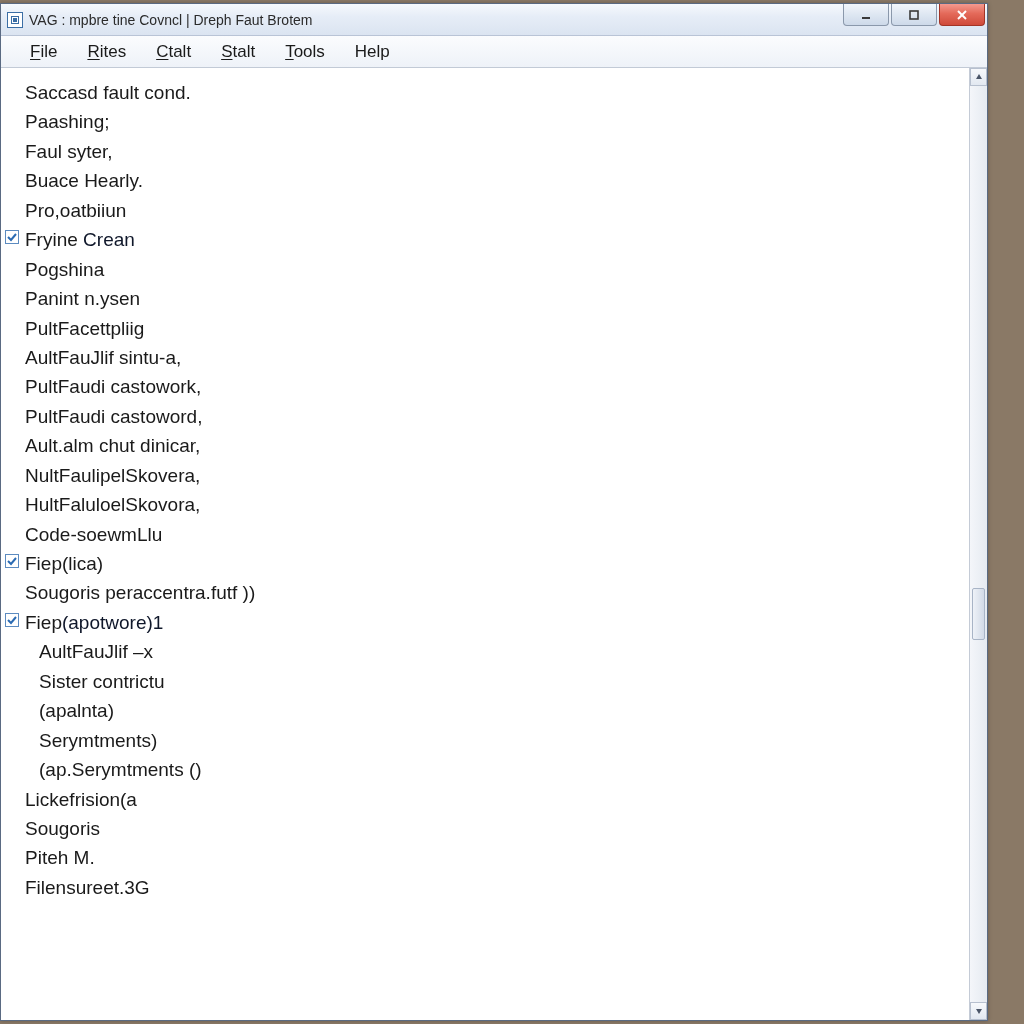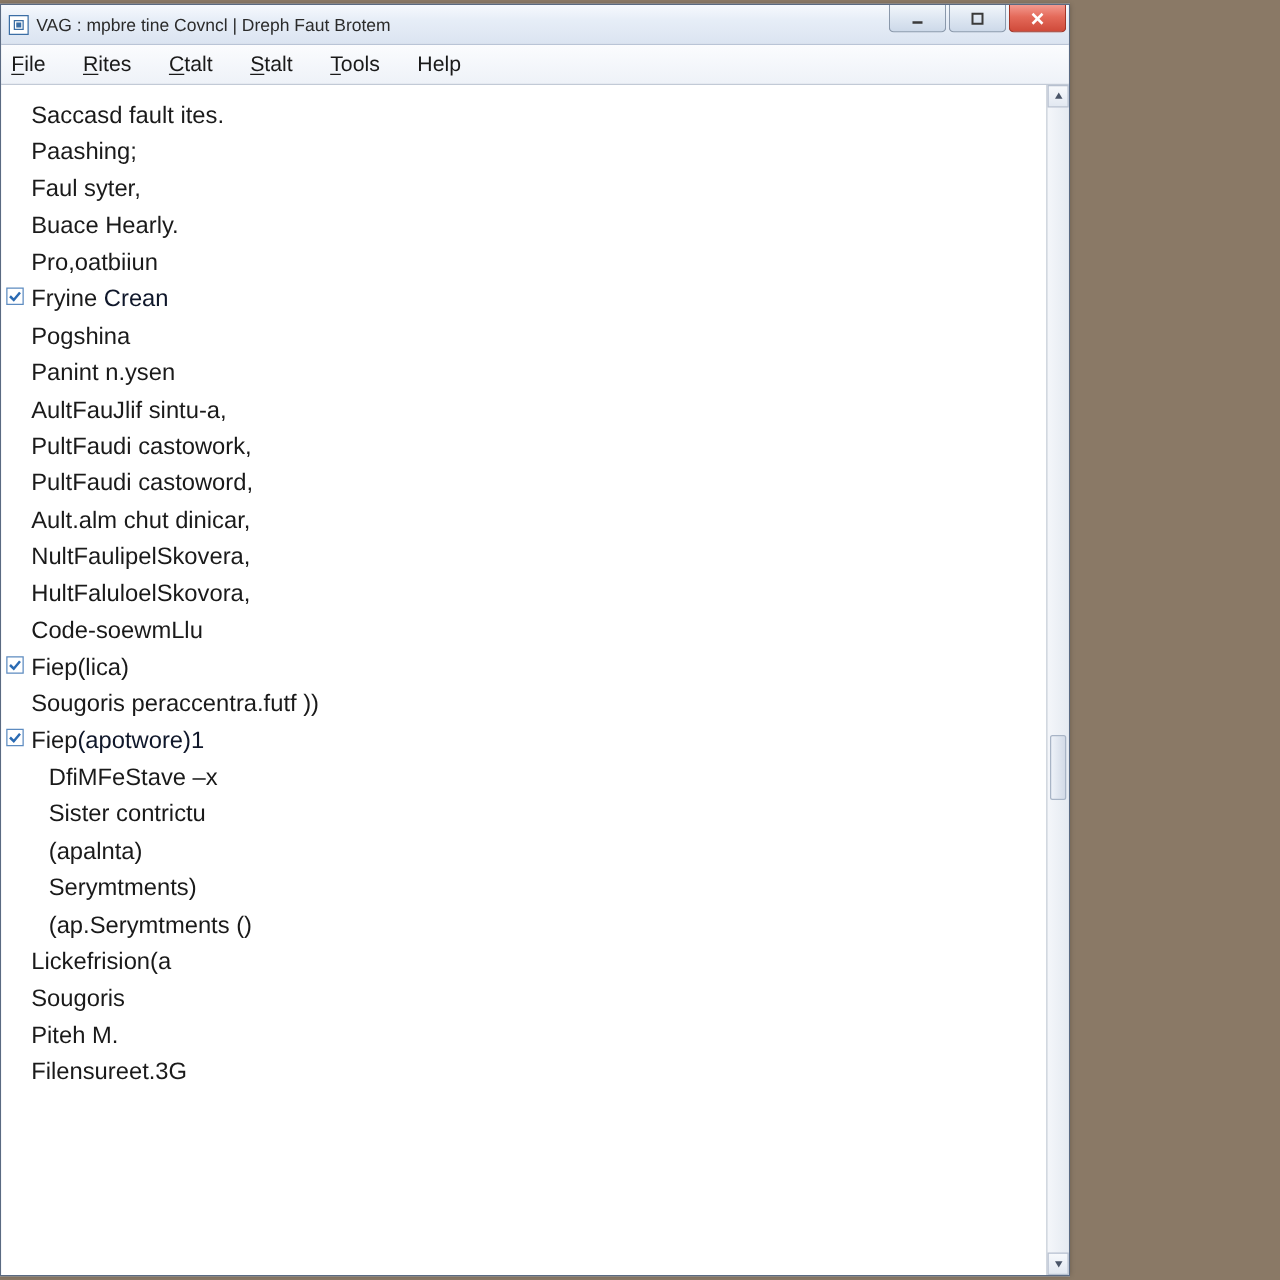--- a/index.html
+++ b/index.html
@@ -1,18 +1,18 @@
 <!DOCTYPE html>
 <html><head>
 <meta charset="utf-8">
 <style>
   * { box-sizing: border-box; margin: 0; padding: 0; }
   html, body { width: 1024px; height: 1024px; overflow: hidden; font-family: "Segoe UI", Tahoma, sans-serif; background: #8a7966; }
   .window {
-    position: absolute; left: 0; top: 3px; width: 856px; height: 1018px;
+    position: absolute; left: 0; top: 3px; width: 988px; height: 1018px;
     background: #ffffff;
     border: 1px solid #5a6a82;
     box-shadow: 0 0 4px rgba(0,0,0,0.25);
   }
   
   .titlebar {
     height: 32px;
     background: linear-gradient(180deg, #f6f9fd 0%, #e6edf7 40%, #dbe4f1 100%);
     border-bottom: 1px solid #b9c4d6;
     display: flex; align-items: center;
@@ -48,21 +48,21 @@
     border-color: #a23426;
   }
   .win-btn svg { width: 14px; height: 14px; }
   .win-btn.close svg { stroke: #ffffff; }
   
   .menubar {
     height: 32px;
     background: linear-gradient(180deg, #fbfcfe 0%, #eef2f8 100%);
     border-bottom: 1px solid #c2cad6;
     display: flex; align-items: center;
-    padding: 0 2px;
+    padding: 0 23px;
     gap: 18px;
     font-size: 17px;
     color: #1a1a1a;
   }
   .menubar .menu-item {
     padding: 2px 6px;
     cursor: default;
   }
   .menubar .menu-item .ul { text-decoration: underline; text-underline-offset: 2px; }
   
@@ -154,45 +154,46 @@
     <span class="menu-item"><span class="ul">F</span><span>ile</span></span>
     <span class="menu-item"><span class="ul">R</span><span>ites</span></span>
     <span class="menu-item"><span class="ul">C</span><span>talt</span></span>
     <span class="menu-item"><span class="ul">S</span><span>talt</span></span>
     <span class="menu-item"><span class="ul">T</span><span>ools</span></span>
     <span class="menu-item"><span>Help</span></span>
   </div>
 
   <div class="content-wrap">
     <div class="content" id="content">
-        <div class="line"><span>Saccasd fault ites.</span></div>
+        <div class="line"><span>Saccasd fault cond.</span></div>
         <div class="line"><span>Paashing;</span></div>
         <div class="line"><span>Faul syter,</span></div>
         <div class="line"><span>Buace Hearly.</span></div>
         <div class="line"><span>Pro,oatbiiun</span></div>
         <div class="line"><span class="check"><svg viewBox="0 0 10 10">
               <polyline points="1,5 4,8 9,2"></polyline>
             </svg></span><span>Fryine </span><span class="faded">Crean</span></div>
         <div class="line"><span>Pogshina</span></div>
         <div class="line"><span>Panint n.ysen</span></div>
+        <div class="line"><span>PultFacettpliig</span></div>
         <div class="line"><span>AultFauJlif sintu-a,</span></div>
         <div class="line"><span>PultFaudi castowork,</span></div>
         <div class="line"><span>PultFaudi castoword,</span></div>
         <div class="line"><span>Ault.alm chut dinicar,</span></div>
         <div class="line"><span>NultFaulipelSkovera,</span></div>
         <div class="line"><span>HultFaluloelSkovora,</span></div>
         <div class="line"><span>Code-soewmLlu</span></div>
         <div class="line"><span class="check"><svg viewBox="0 0 10 10">
               <polyline points="1,5 4,8 9,2"></polyline>
             </svg></span><span>Fiep(lica)</span></div>
         <div class="line"><span>Sougoris peraccentra.futf ))</span></div>
         <div class="line"><span class="check"><svg viewBox="0 0 10 10">
               <polyline points="1,5 4,8 9,2"></polyline>
             </svg></span><span>Fiep</span><span class="faded">(apotwore)1</span></div>
-        <div class="line indent1"><span>DfiMFeStave –x</span></div>
+        <div class="line indent1"><span>AultFauJlif –x</span></div>
         <div class="line indent1"><span>Sister contrictu</span></div>
         <div class="line indent1"><span>(apalnta)</span></div>
         <div class="line indent1"><span>Serymtments)</span></div>
         <div class="line indent1"><span>(ap.Serymtments ()</span></div>
         <div class="line"><span>Lickefrision(a</span></div>
         <div class="line"><span>Sougoris</span></div>
         <div class="line"><span>Piteh M.</span></div>
         <div class="line"><span>Filensureet.3G</span></div>
       </div>
     <div class="vscroll">

